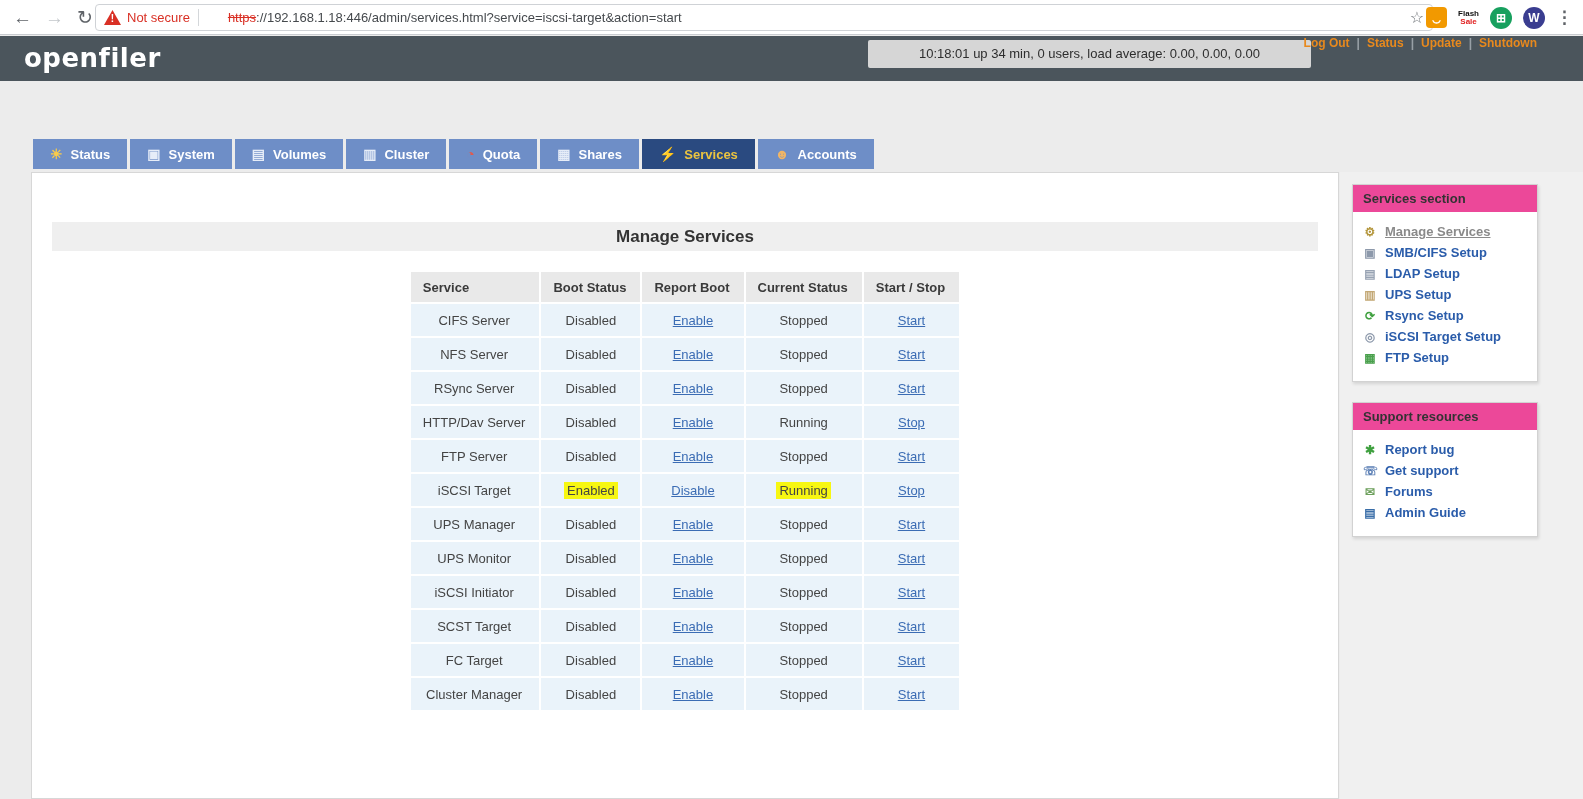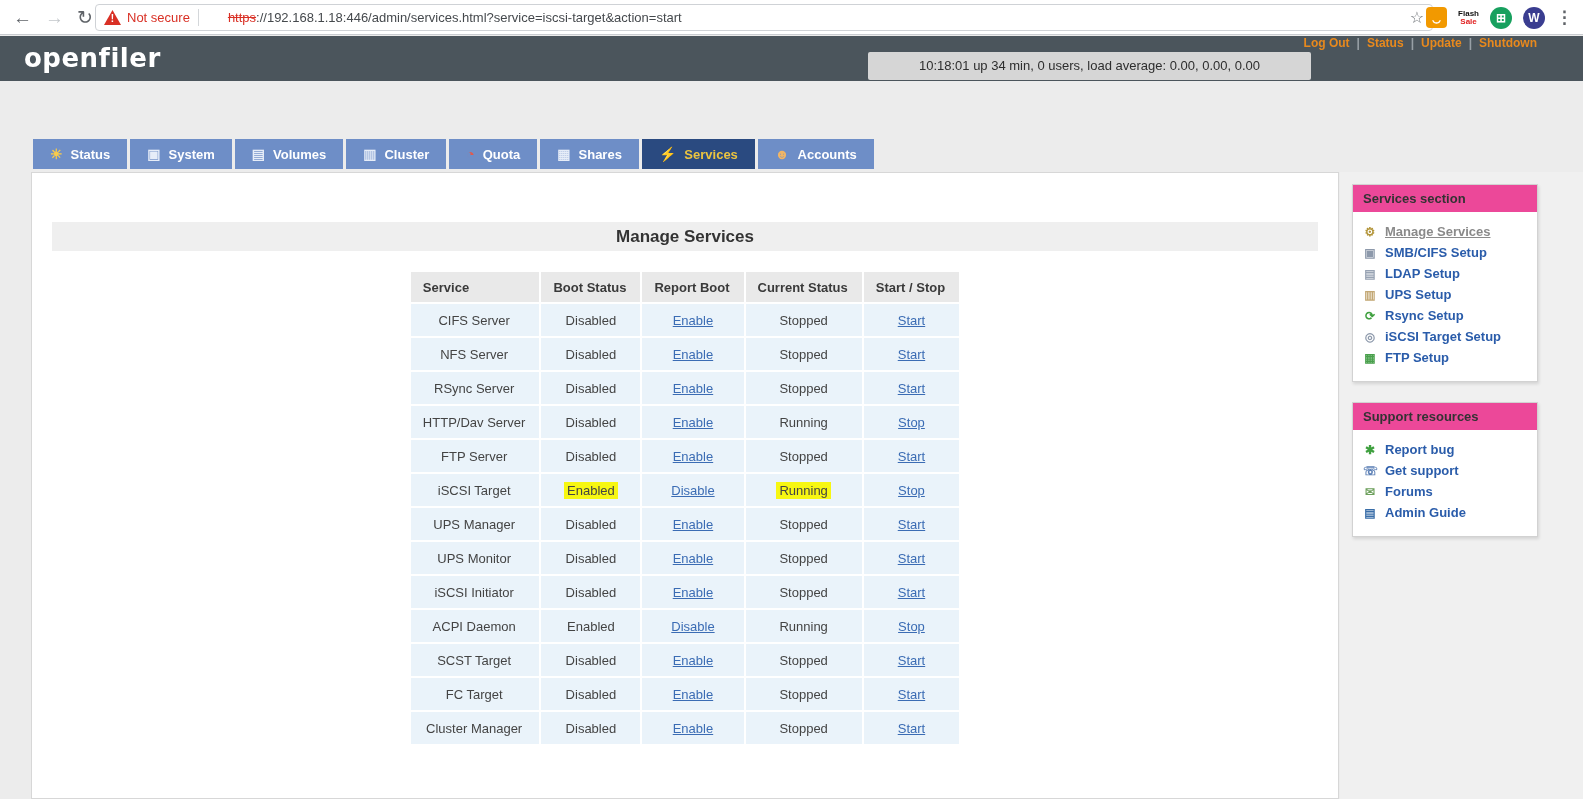--- a/index.html
+++ b/index.html
@@ -28,21 +28,21 @@
   .ext-circle { width:22px; height:22px; border-radius:50%; color:#fff; text-align:center; line-height:22px;
                 font-size:12px; font-weight:bold; cursor:pointer; }
   .ext-cart { background:#17a05e; }
   .ext-w { background:#3a3d90; }
   .menu-dots { font-size:17px; font-weight:bold; cursor:pointer; }
 
   
   .of-header { position:absolute; left:0; top:36px; width:1583px; height:45px; background:#4b555c; }
   .logo { position:absolute; left:24px; top:7px; color:#fff; font-size:26px; font-weight:600;
           letter-spacing:0.5px; font-family:"DejaVu Sans", sans-serif; }
-  .uptime-box { position:absolute; left:868px; top:16px; width:443px; height:28px; background:#d6d6d6;
+  .uptime-box { position:absolute; left:868px; top:4px; width:443px; height:28px; background:#d6d6d6;
                 border-radius:2px; color:#2e2e2e; font-size:13px; line-height:28px; text-align:center; }
   .hdr-links { position:absolute; right:46px; top:0; height:45px; display:flex; align-items:flex-start; gap:7px;
                font-size:12px; font-weight:bold; }
   .hdr-links a { color:#e8891d; text-decoration:none; cursor:pointer; }
   .hdr-links .sep { color:#98a0a6; }
 
   
   .tabs { position:absolute; left:33px; top:139px; display:flex; }
   .tab { height:30px; background:#6e8ec7; color:#fff; font-size:13px; font-weight:bold;
          display:flex; align-items:center; padding:0 17px; margin-right:3px; cursor:pointer; }
@@ -242,27 +242,20 @@
         </tr>
 
         <tr>
           <td class="svc">iSCSI Initiator</td>
           <td class="c2 cell-orange"><span>Disabled</span></td>
           <td class="c3"><a>Enable</a></td>
           <td class="c4 cell-orange"><span>Stopped</span></td>
           <td class="c5"><a>Start</a></td>
         </tr>
 
-        <tr>
-          <td class="svc">ACPI Daemon</td>
-          <td class="c2 cell-green"><span>Enabled</span></td>
-          <td class="c3"><a>Disable</a></td>
-          <td class="c4 cell-green"><span>Running</span></td>
-          <td class="c5"><a>Stop</a></td>
-        </tr>
 
         <tr>
           <td class="svc">SCST Target</td>
           <td class="c2 cell-orange"><span>Disabled</span></td>
           <td class="c3"><a>Enable</a></td>
           <td class="c4 cell-orange"><span>Stopped</span></td>
           <td class="c5"><a>Start</a></td>
         </tr>
 
         <tr>

